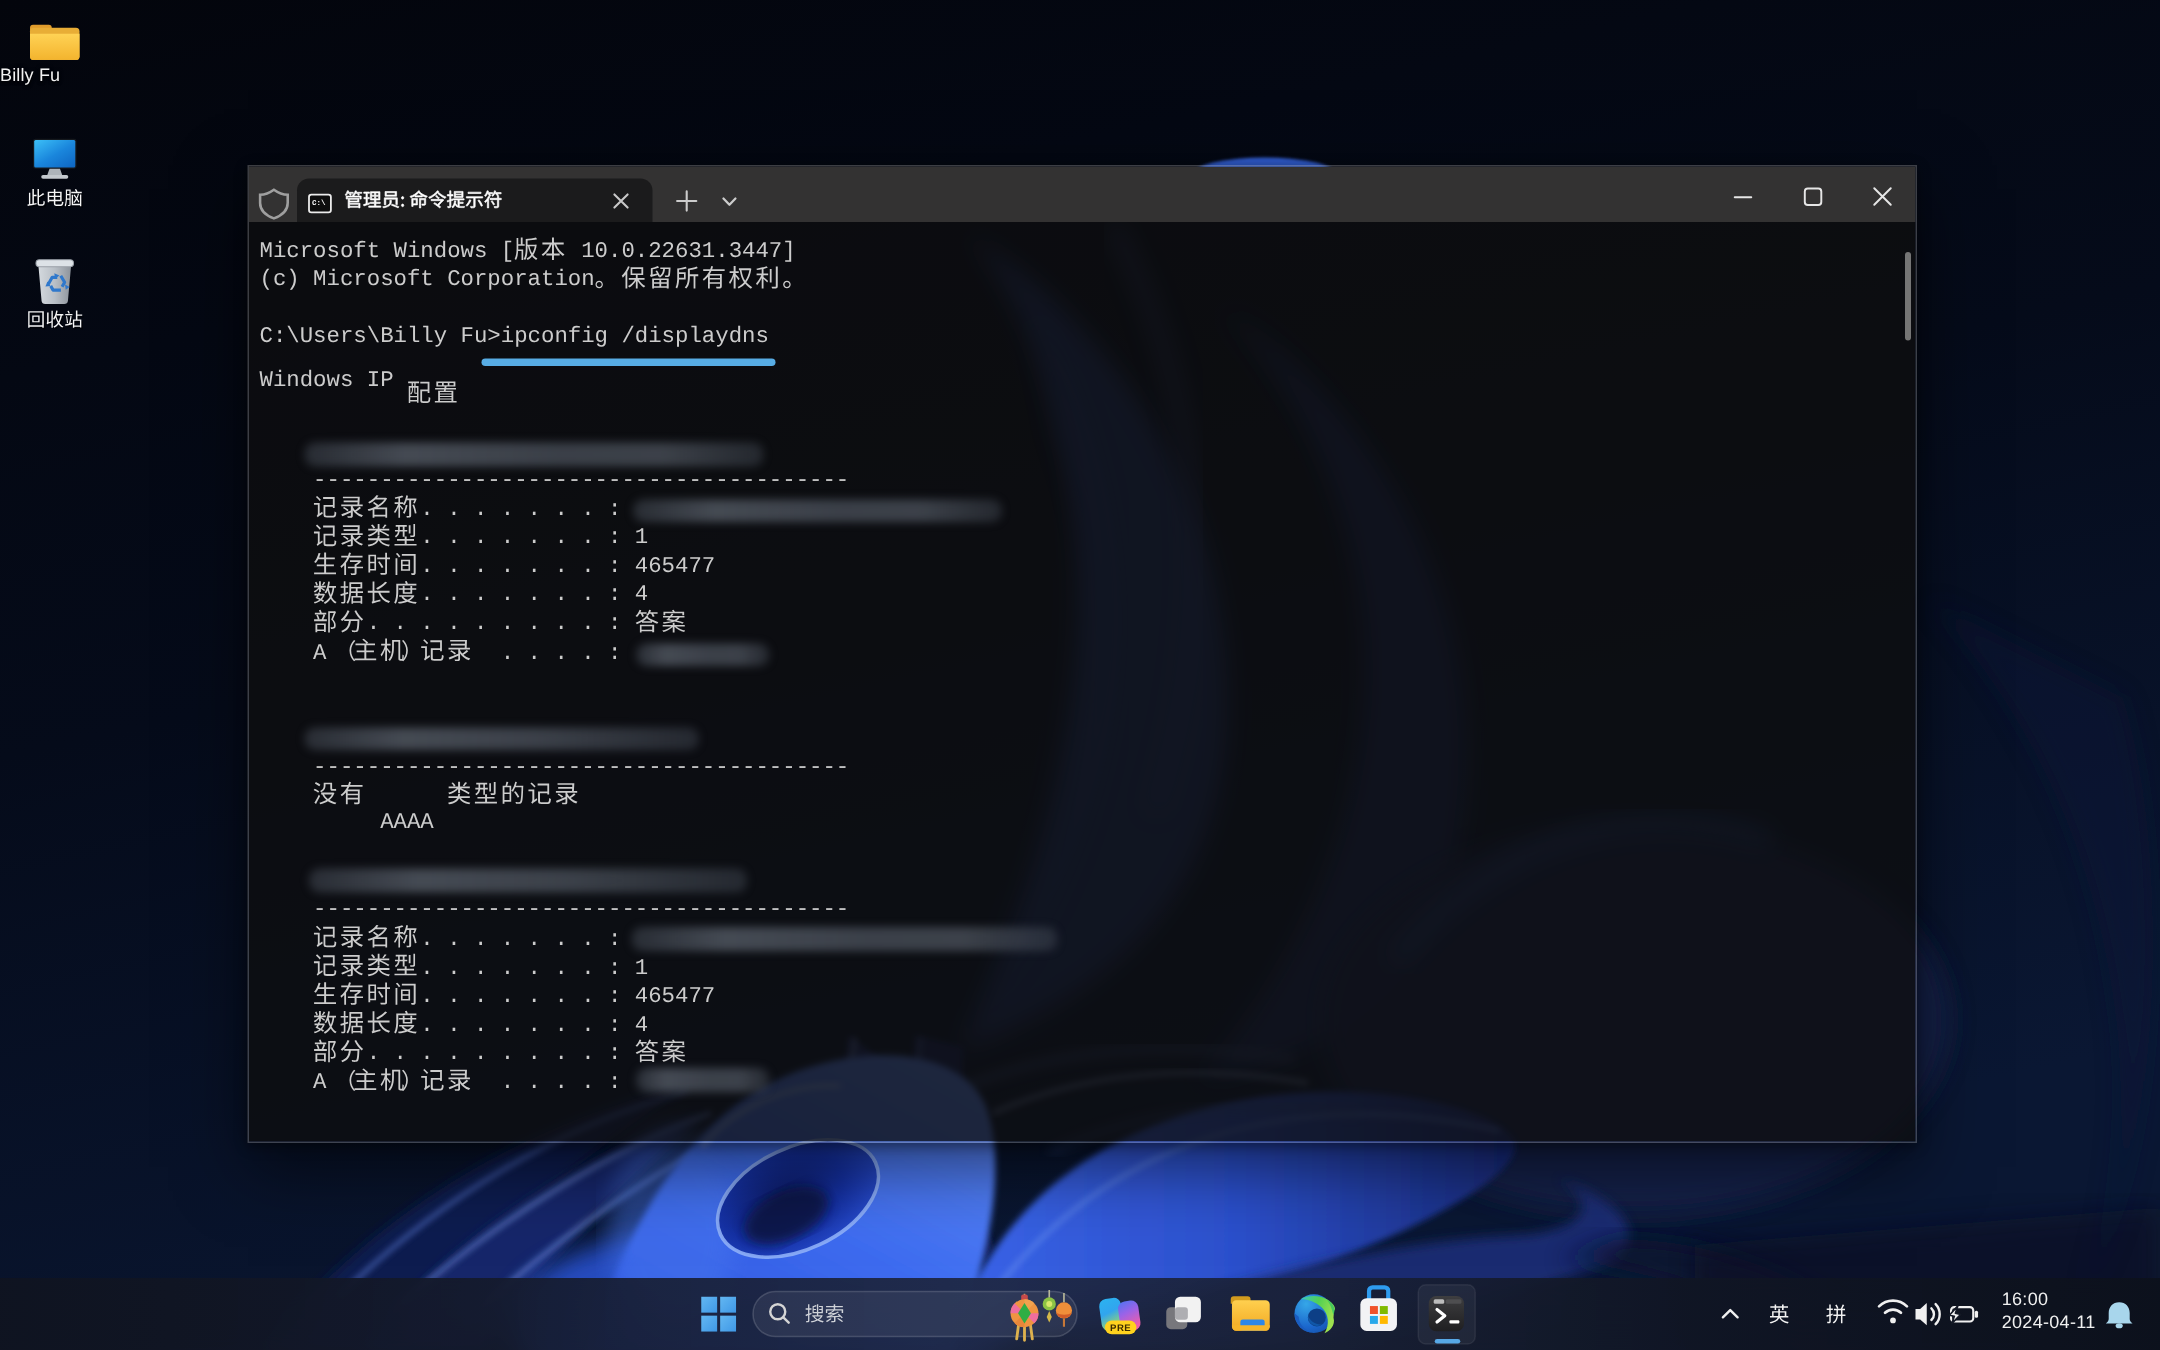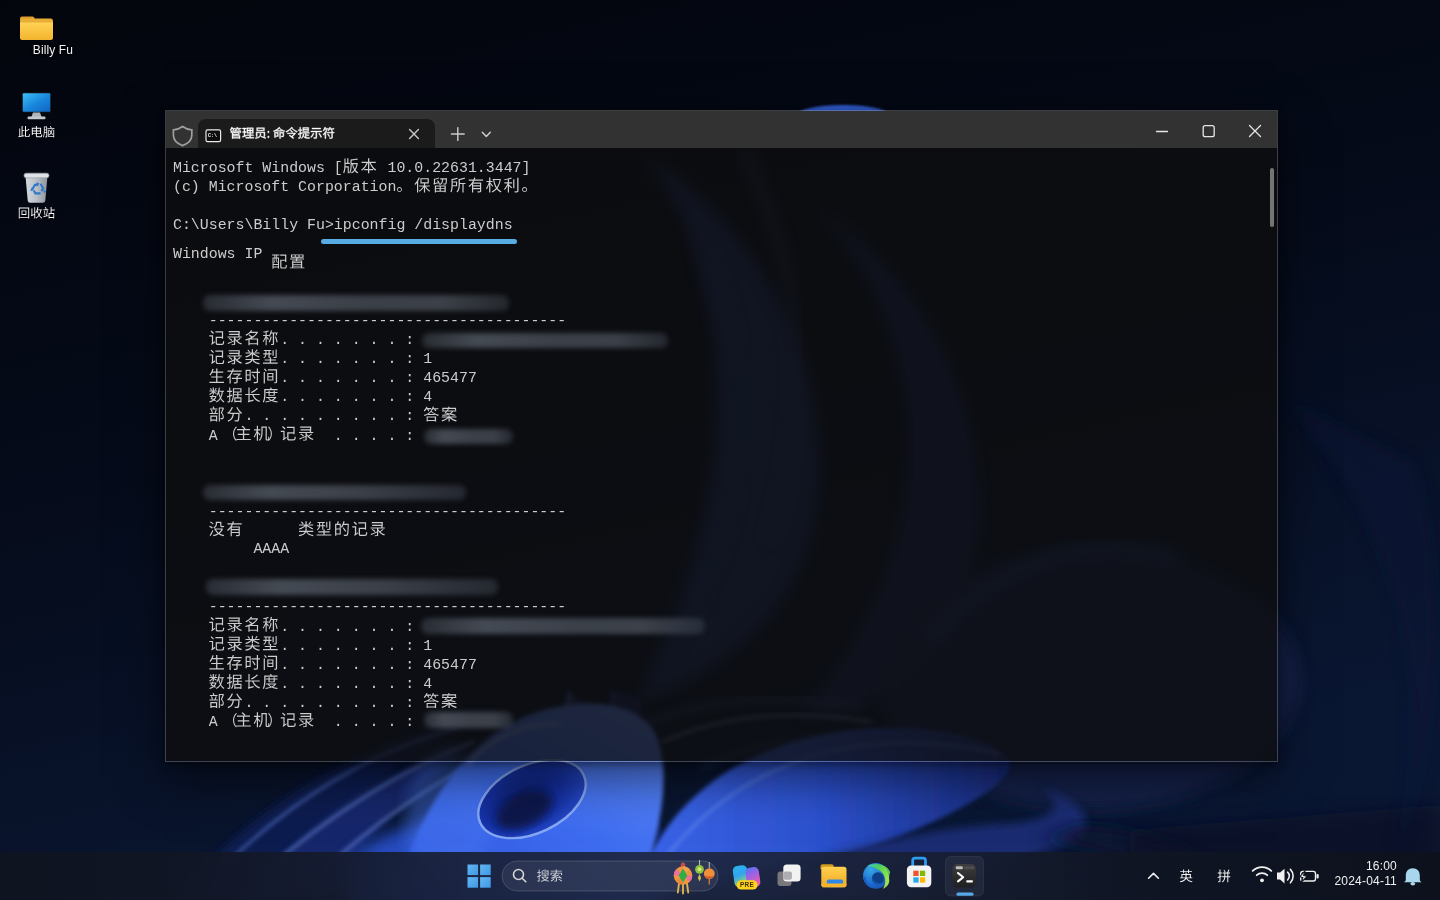--- a/index.html
+++ b/index.html
@@ -1,29 +1,29 @@
 <!DOCTYPE html>
 <html><head><meta charset="utf-8"><title>d</title><style>
 *{margin:0;padding:0;box-sizing:border-box}
 html,body{width:1440px;height:900px;overflow:hidden;background:#05070f;position:relative;font-family:"Liberation Sans",sans-serif}
 #wall{position:absolute;inset:0}
 #cjk{position:absolute;left:0;top:0;pointer-events:none;z-index:60}
-.ic{position:absolute;width:73px;text-align:right}
+.ic{position:absolute;width:73px;text-align:left}
 .ic .lbl{color:#f2f2f2;font-size:11.5px;letter-spacing:.1px;text-shadow:0 1px 2px rgba(0,0,0,.9),0 0 3px rgba(0,0,0,.6)}
 #win{position:absolute;left:165px;top:110px;width:1113px;height:652px;border-radius:0;border:1px solid rgba(128,128,128,.45);box-shadow:0 16px 44px rgba(0,0,0,.55),0 2px 8px rgba(0,0,0,.4);overflow:hidden;z-index:10}
 #tbar{position:absolute;left:0;top:0;right:0;height:37px;background:#333232}
 #tab{position:absolute;left:32px;top:8px;width:237px;height:29px;background:#1b1b1c;border-radius:8px 8px 0 0}
 #tcontent{position:absolute;left:0;top:37px;right:0;bottom:0;background:rgba(14,14,15,.8)}
 .tl{position:absolute;left:7px;font-family:"Liberation Mono",monospace;font-size:14.9px;line-height:19.1px;height:19.1px;color:#cccccc;white-space:pre;letter-spacing:0}
 .blur{position:absolute;border-radius:7px;filter:blur(2.8px);background:linear-gradient(90deg,rgba(82,90,102,.4),rgba(104,112,124,.62) 22%,rgba(96,104,116,.56) 55%,rgba(100,108,120,.55) 78%,rgba(78,86,98,.36));z-index:20}
 .blur2{background:linear-gradient(90deg,rgba(84,92,104,.4),rgba(104,112,124,.62) 25%,rgba(96,104,116,.56) 60%,rgba(80,88,100,.36))}
 #underl{position:absolute;left:155px;top:128px;width:196px;height:5px;border-radius:2.5px;background:#57ace4;z-index:30}
 #scrollb{position:absolute;left:1104px;top:57px;width:3.5px;height:59px;border-radius:2px;background:#757575}
 #bar{position:absolute;left:0;top:852px;width:1440px;height:48px;background:linear-gradient(90deg,rgba(16,20,32,.93),rgba(20,25,40,.9) 22%,rgba(28,35,56,.88) 46%,rgba(26,33,53,.88) 60%,rgba(17,22,36,.92) 78%,rgba(13,17,28,.94));backdrop-filter:blur(14px);z-index:40}
-#clock{position:absolute;right:43px;top:859px;text-align:right;color:#f0f0f0;font-size:12px;line-height:14.5px;z-index:41;letter-spacing:.2px}
+#clock{position:absolute;right:43px;top:859px;color:#f0f0f0;font-size:12px;line-height:14.5px;z-index:41;letter-spacing:.2px}
 </style>
 </head><body>
 <div id="wall"><svg width="1440" height="900" viewBox="0 0 1440 900">
 <defs>
 <linearGradient id="base" x1="0" y1="0" x2="0.35" y2="1">
 <stop offset="0" stop-color="#03050c"></stop>
           <stop offset="0.5" stop-color="#050b1a"></stop>
           <stop offset="1" stop-color="#0a1733"></stop>
 </linearGradient>
 <radialGradient id="glow" cx="0.43" cy="1.0" r="0.6">

